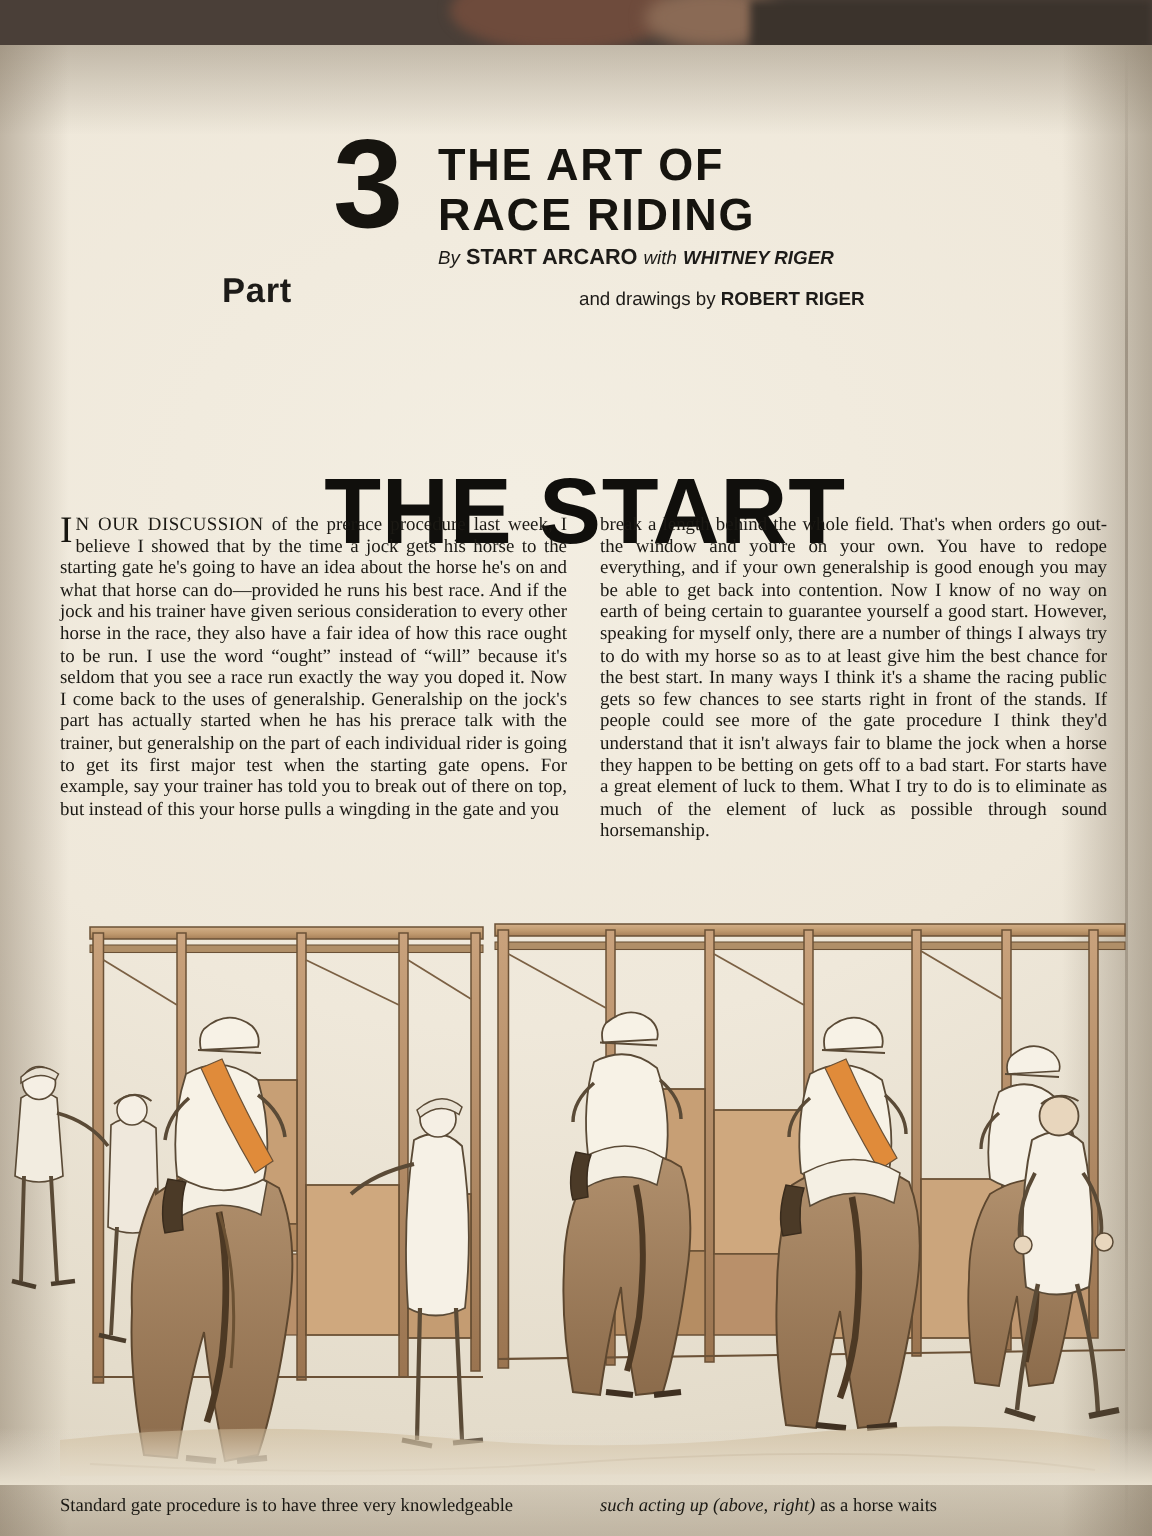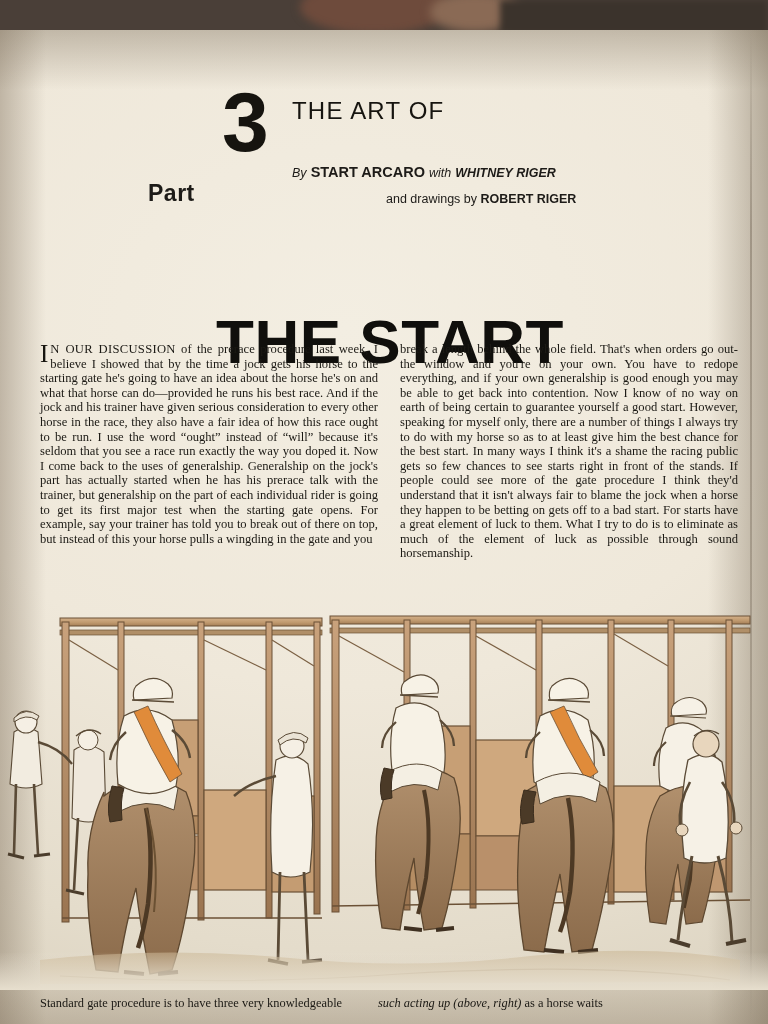--- a/index.html
+++ b/index.html
@@ -112,22 +112,22 @@
     font-family: "Liberation Sans", sans-serif;
     font-weight: bold;
     font-size: 84px;
     line-height: 84px;
     color: #16140f;
   }
   .title-two {
     position: absolute;
     left: 292px; top: 6px;
     font-family: "Liberation Sans", sans-serif;
-    font-weight: normal;
-    font-size: 24px;
+    font-weight: bold;
+    font-size: 30px;
     line-height: 33px;
     letter-spacing: 1.2px;
     color: #16140f;
   }
   .byline {
     position: absolute;
     left: 292px; top: 76px;
     font-family: "Liberation Sans", sans-serif;
     font-size: 14.5px;
     color: #1d1b18;
@@ -199,20 +199,21 @@
     width: 768px; height: 390px;
   }
   .art svg { display: block; }
 
   
   .caption {
     position: absolute;
     left: 40px; top: 996px;
     width: 700px;
     display: flex;
+    gap: 22px;
     font-family: "Liberation Serif", serif;
     font-size: 12.4px;
     line-height: 14.4px;
     color: #1b1914;
   }
   .caption .ccol { width: 338px; }
   .caption i { font-style: italic; }
 </style>
 </head>
 <body>
@@ -232,20 +233,21 @@
     <div class="shade-bottom"></div>
   </div>
   <div class="crease"></div>
 
   <div class="masthead">
     <div class="series-line">
       <div class="part-word">Part</div>
       <div class="part-num">3</div>
       <div class="title-two">
         <span>THE ART OF</span><br>
+        <span>RACE RIDING</span>
       </div>
       <div class="byline">
         <span class="small">By</span>
         <b>START ARCARO</b>
         <span class="small">with</span>
         <b class="small">WHITNEY RIGER</b>
       </div>
       <div class="byline2">
         <span>and drawings by</span>
         <b>ROBERT RIGER</b>

